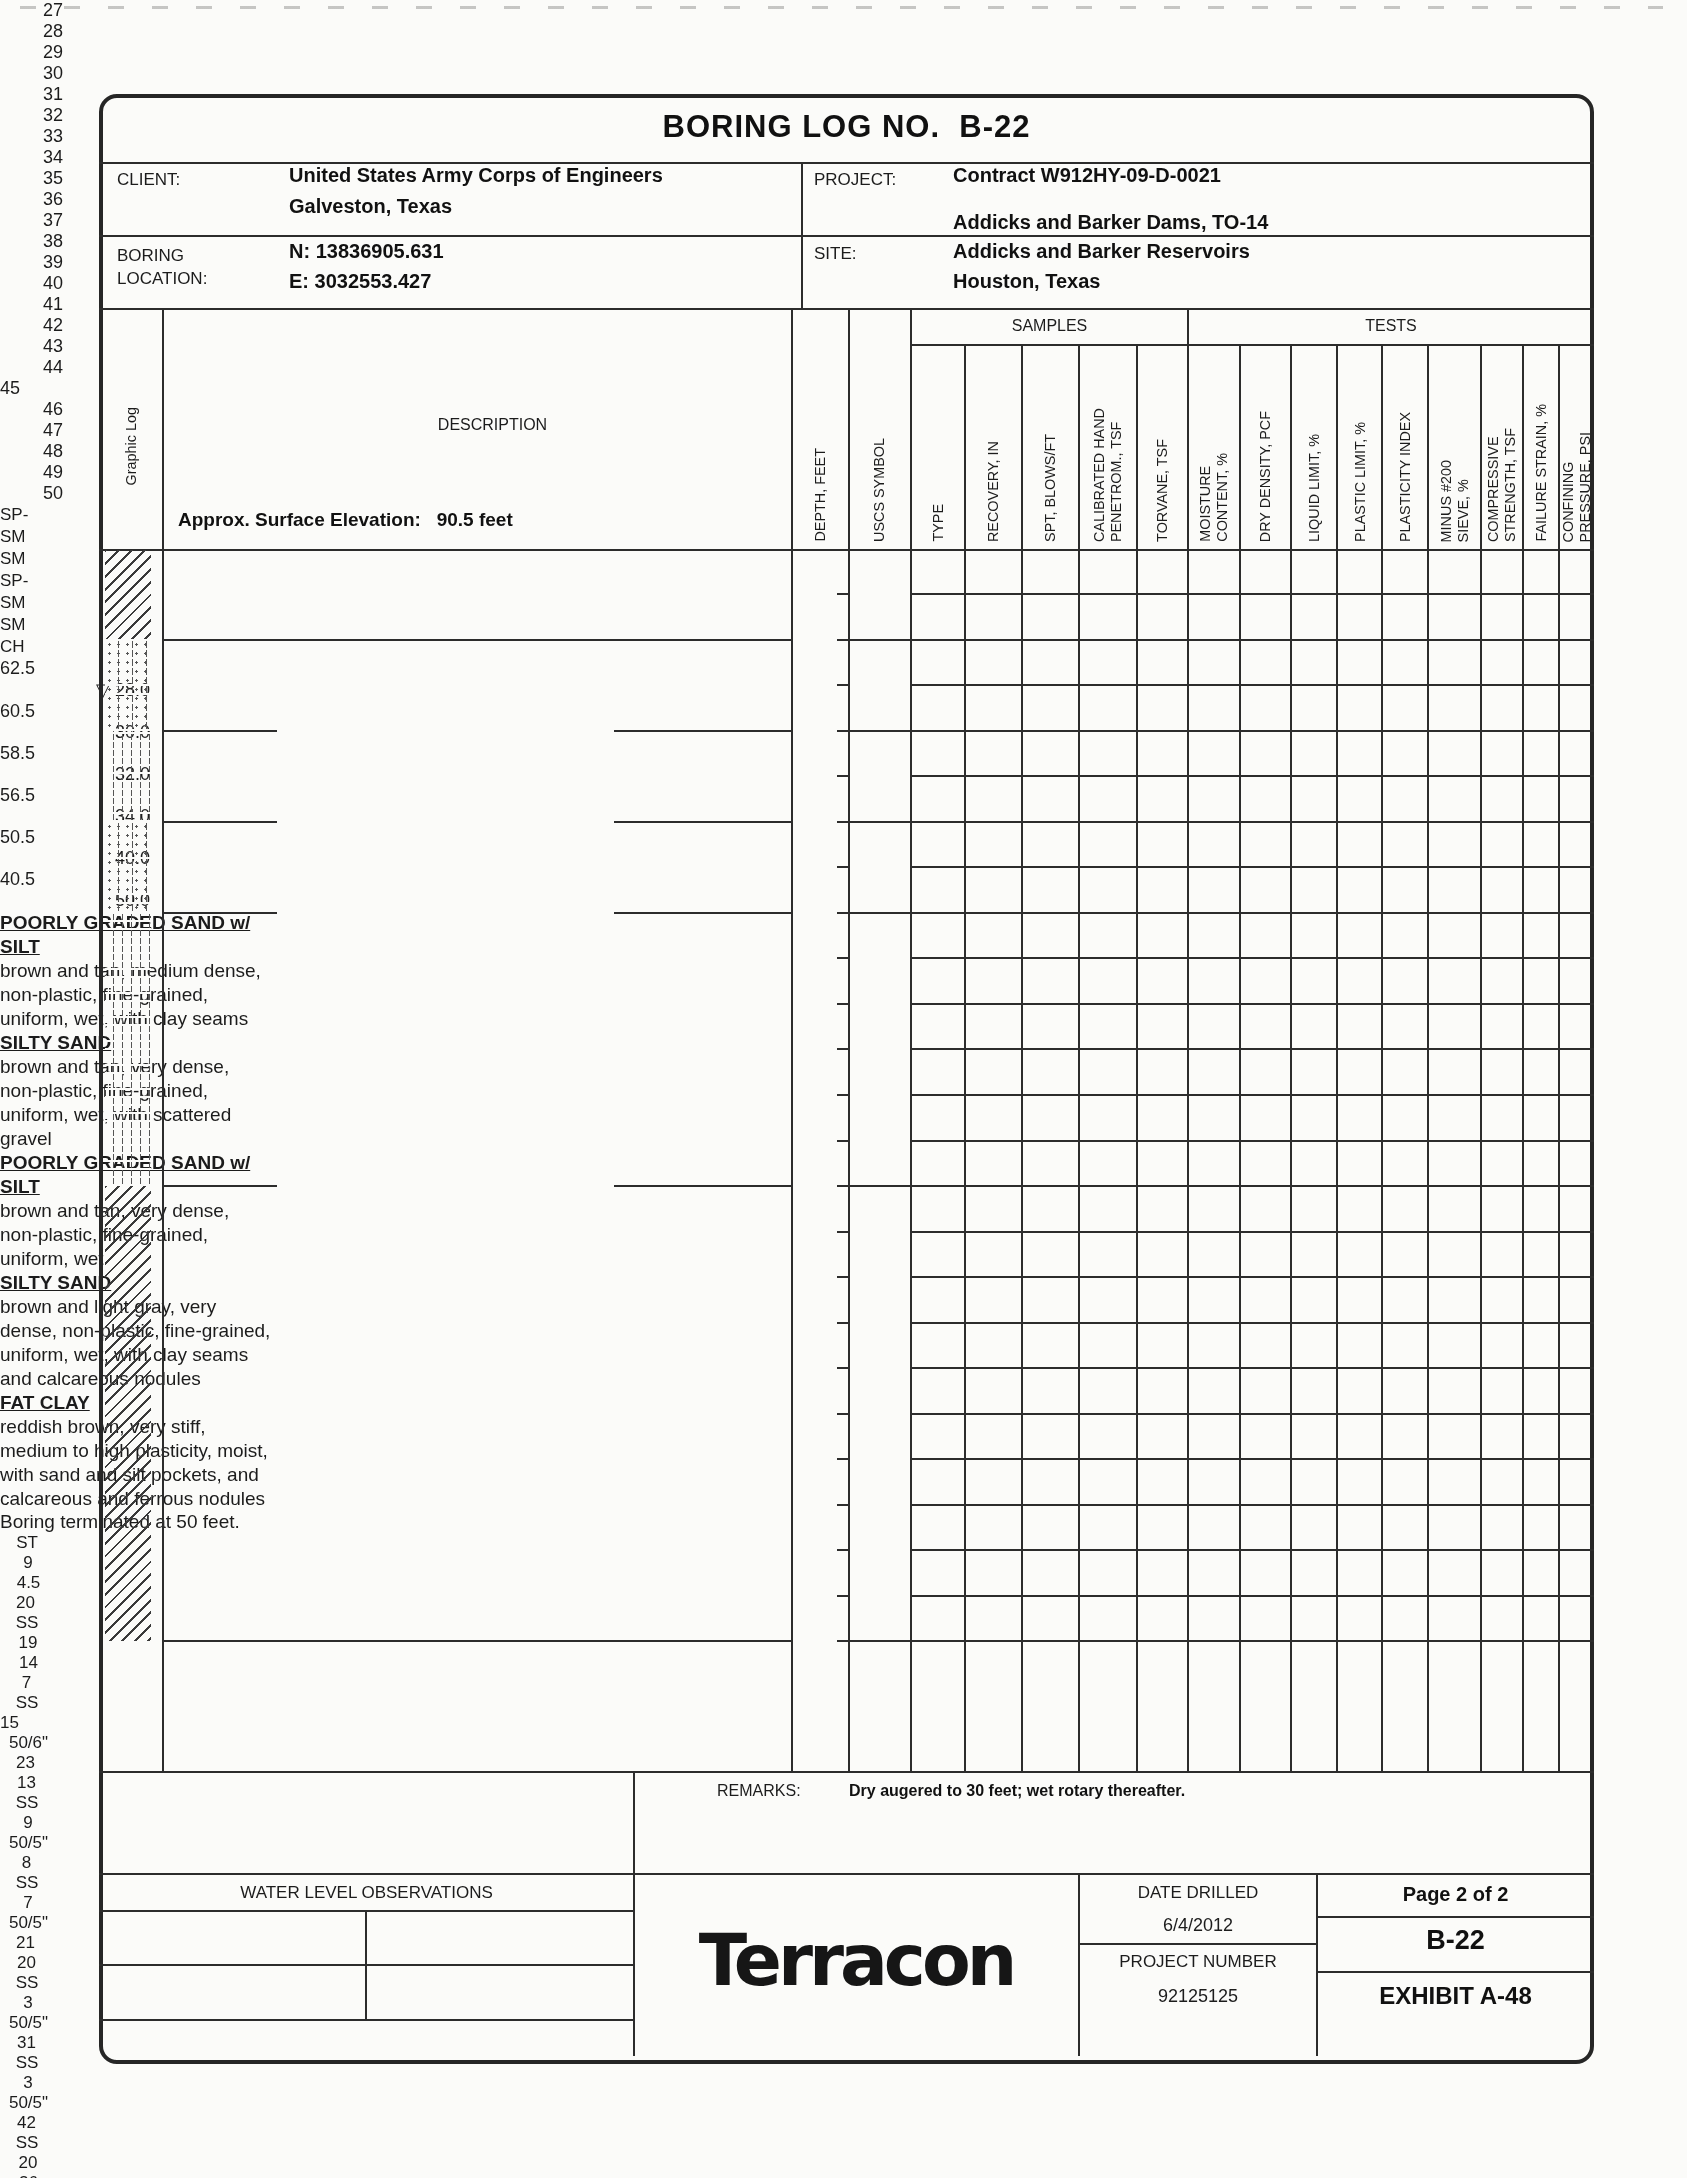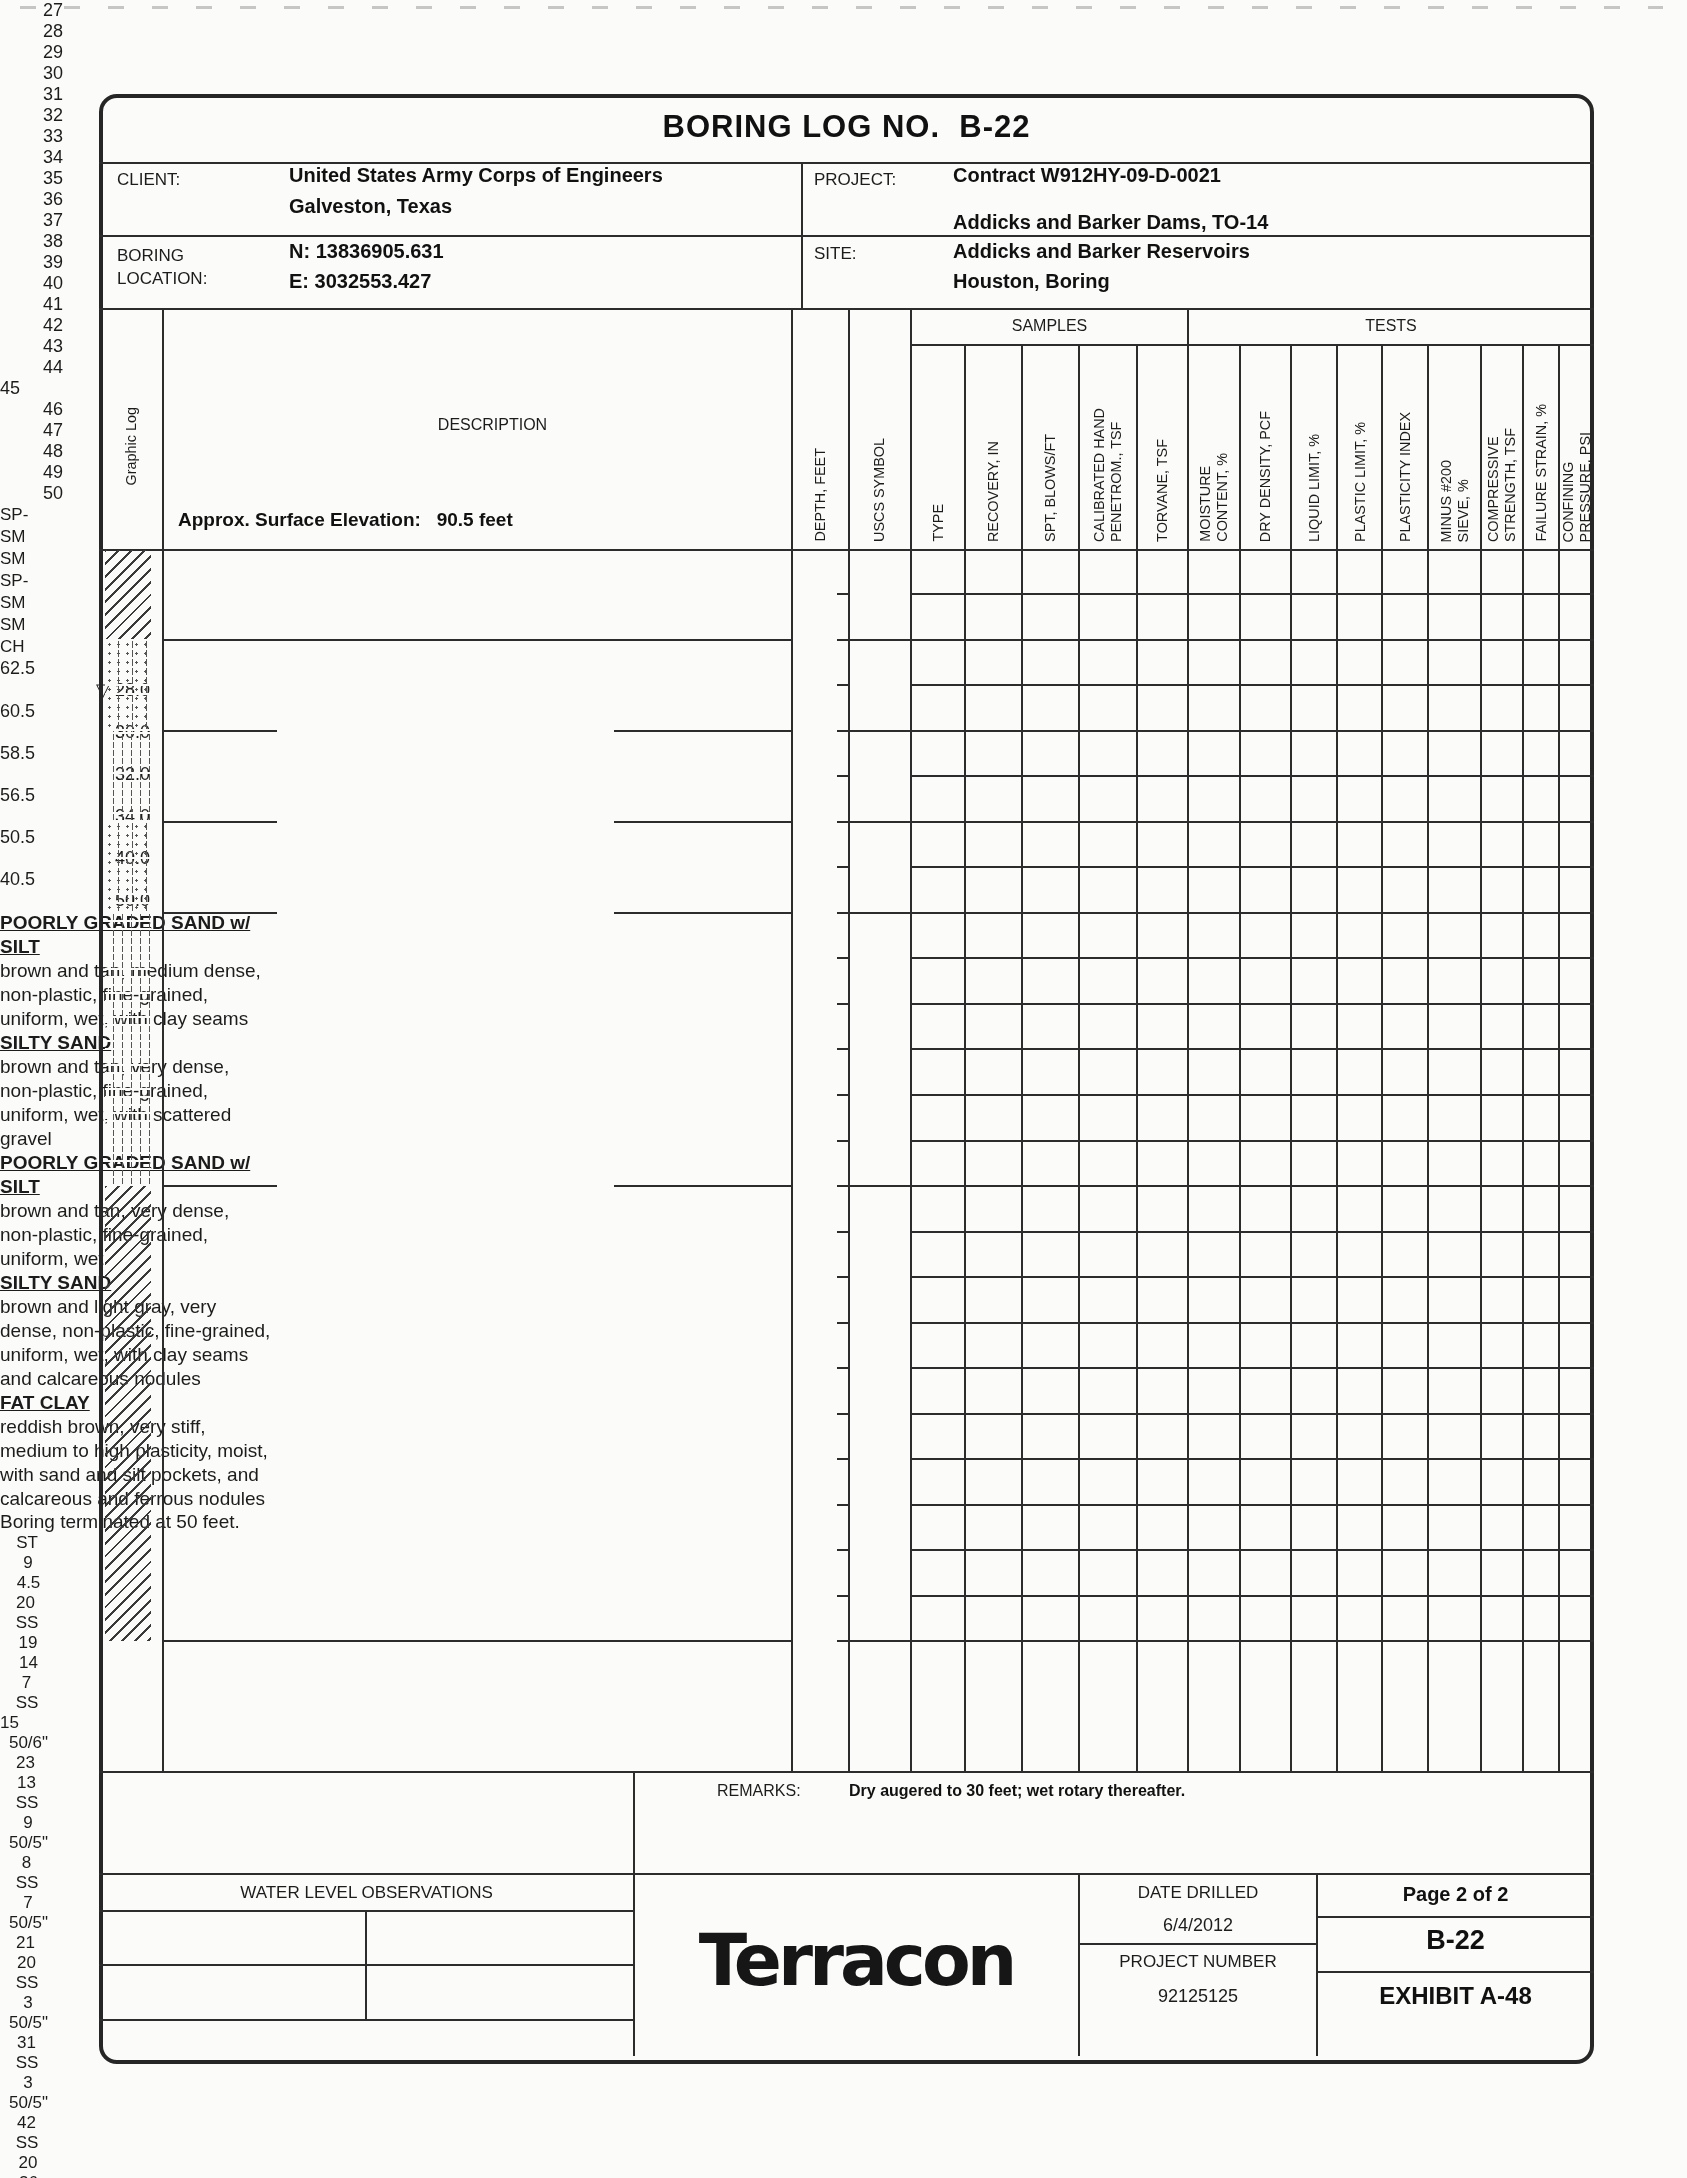--- a/index.html
+++ b/index.html
@@ -44,21 +44,21 @@
   <div class="lab" style="left:814px; top:170px;">PROJECT:</div>
   <div class="val" style="left:953px; top:164px;">Contract W912HY-09-D-0021</div>
   <div class="val" style="left:953px; top:195px;margin-top:16px;">Addicks and Barker Dams, TO-14</div>
 
   <div class="lab" style="left:117px; top:244px; white-space:pre-line; line-height:23px;">BORING
 LOCATION:</div>
   <div class="val" style="left:289px; top:240px;">N: 13836905.631</div>
   <div class="val" style="left:289px; top:270px;">E: 3032553.427</div>
   <div class="lab" style="left:814px; top:244px;">SITE:</div>
   <div class="val" style="left:953px; top:240px;">Addicks and Barker Reservoirs</div>
-  <div class="val" style="left:953px; top:270px;">Houston, Boring</div>
+  <div class="val" style="left:953px; top:270px;">Houston, Texas</div>
 
   <div class="lab" style="left:911px; top:317px; width:277px; text-align:center; font-size:16px;">SAMPLES</div>
   <div class="lab" style="left:1188px; top:317px; width:406px; text-align:center; font-size:16px;">TESTS</div>
   <div class="lab" style="left:178px; top:416px; width:629px; text-align:center; font-size:16px;">DESCRIPTION</div>
   <div class="val" style="left:178px; top:509px; font-size:19px;">Approx. Surface Elevation:&nbsp;&nbsp;&nbsp;90.5 feet</div>
 
   <div class="vhead center" style="left:99px; top:348px; width:64px; height:194px;">
       <span>Graphic Log</span>
     </div>
   <div class="vhead" style="left:792px; top:348px; width:57px; height:194px;">

